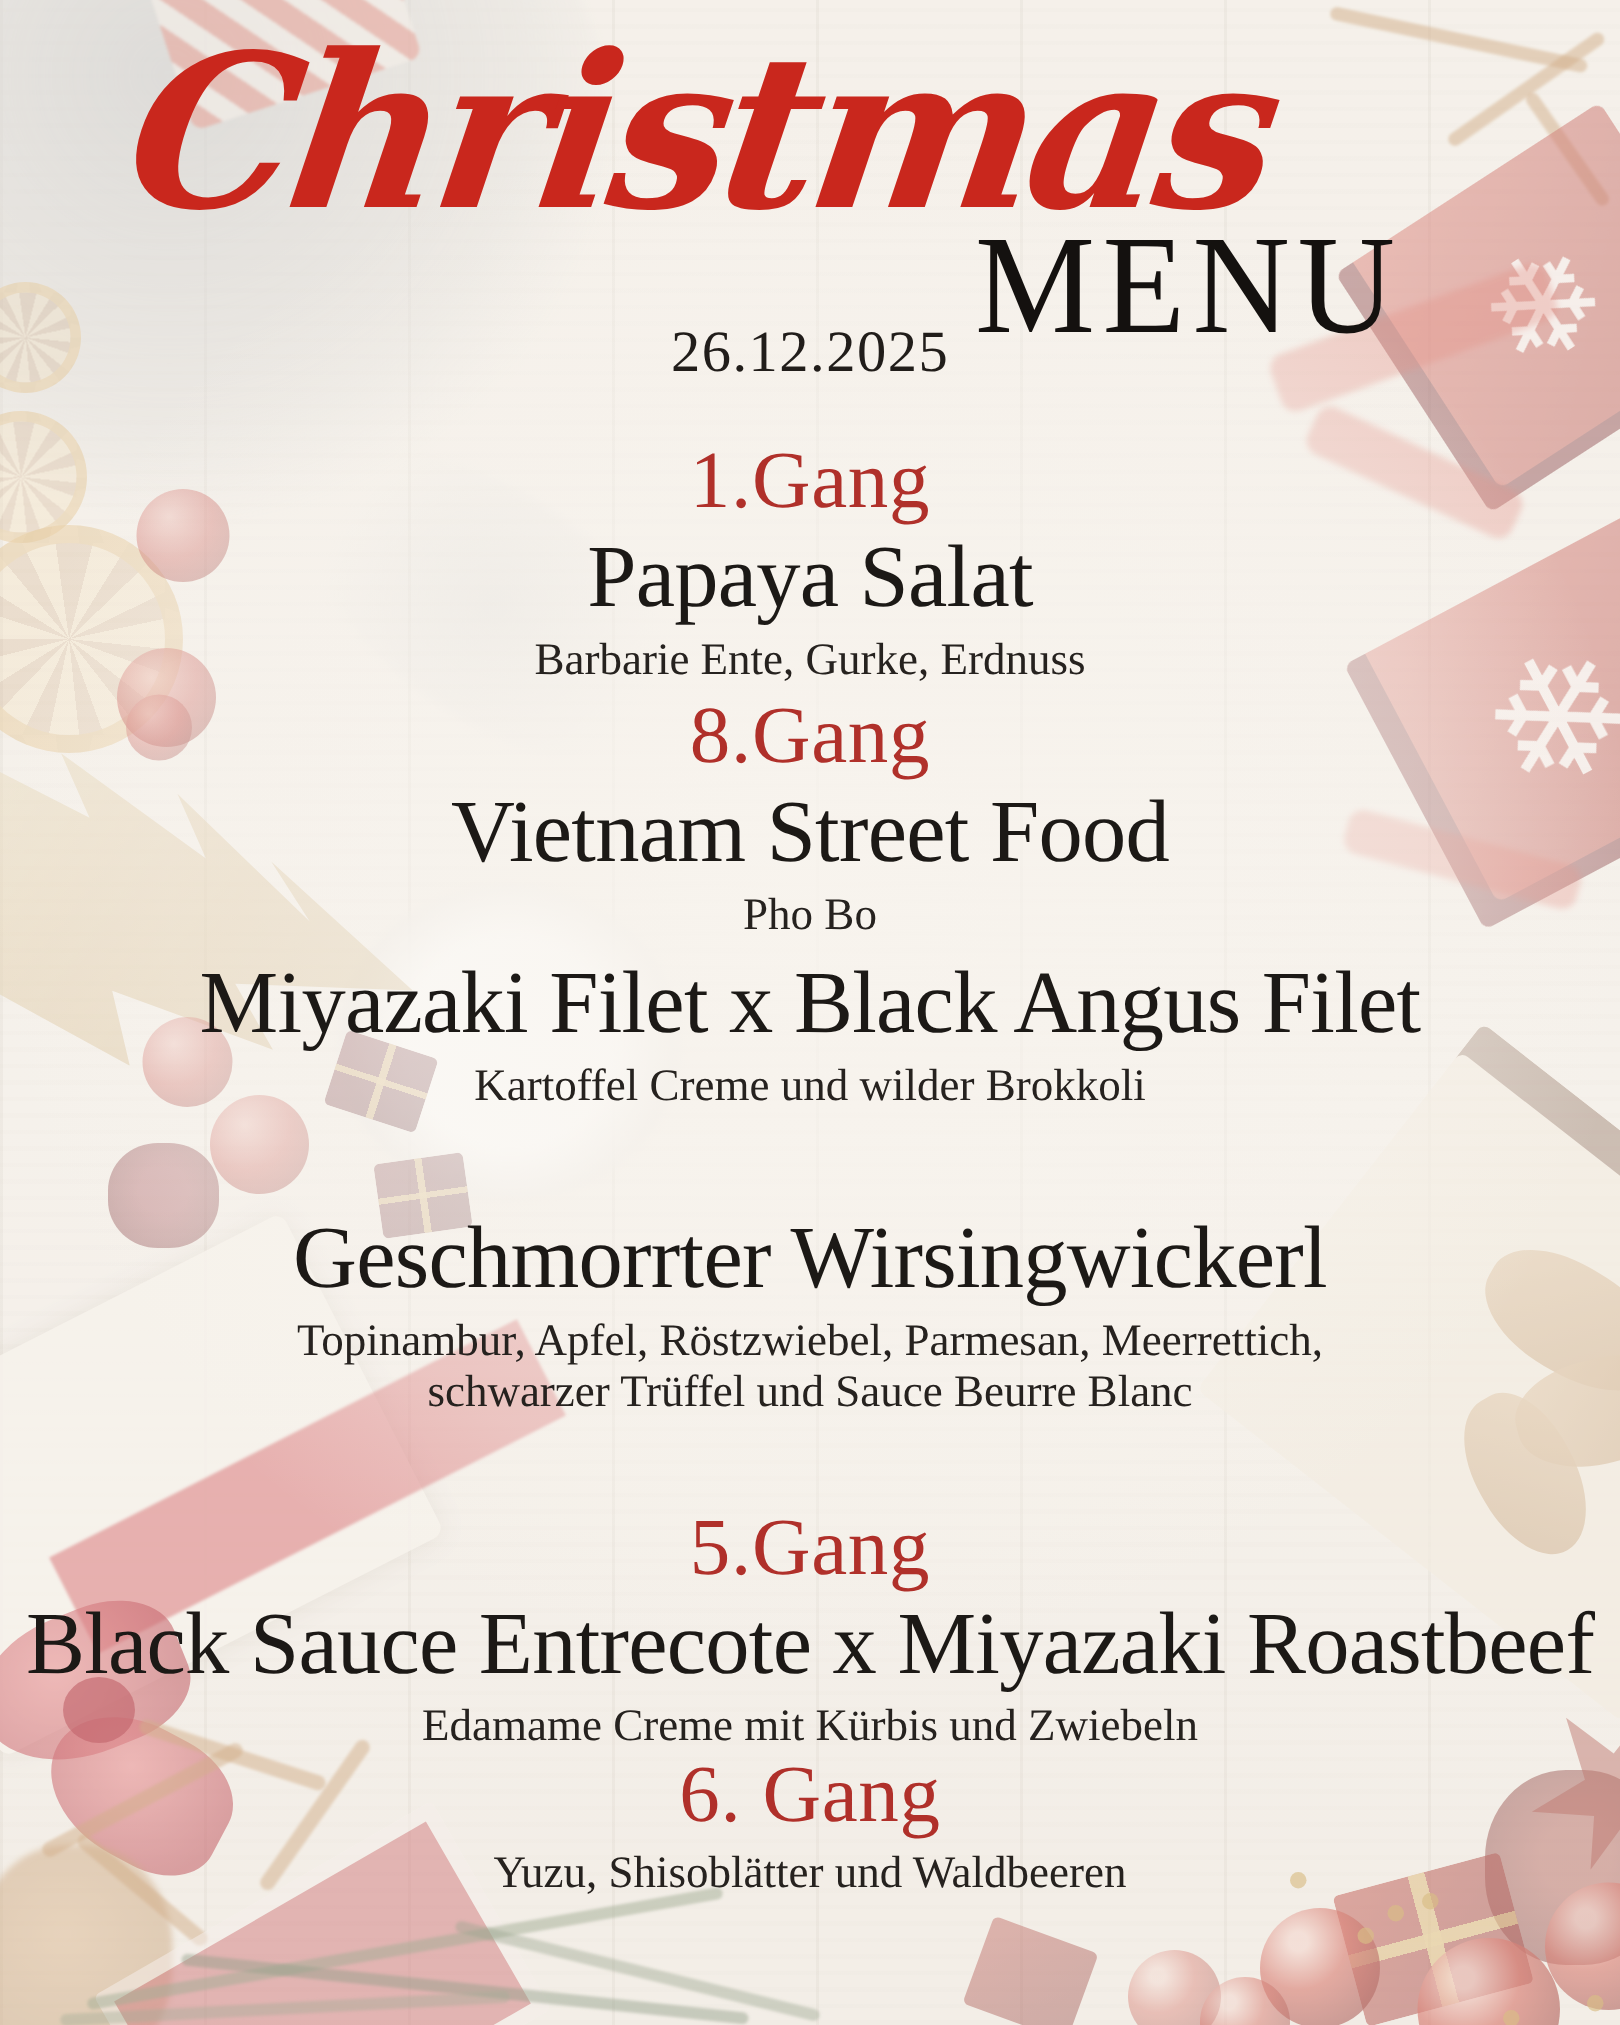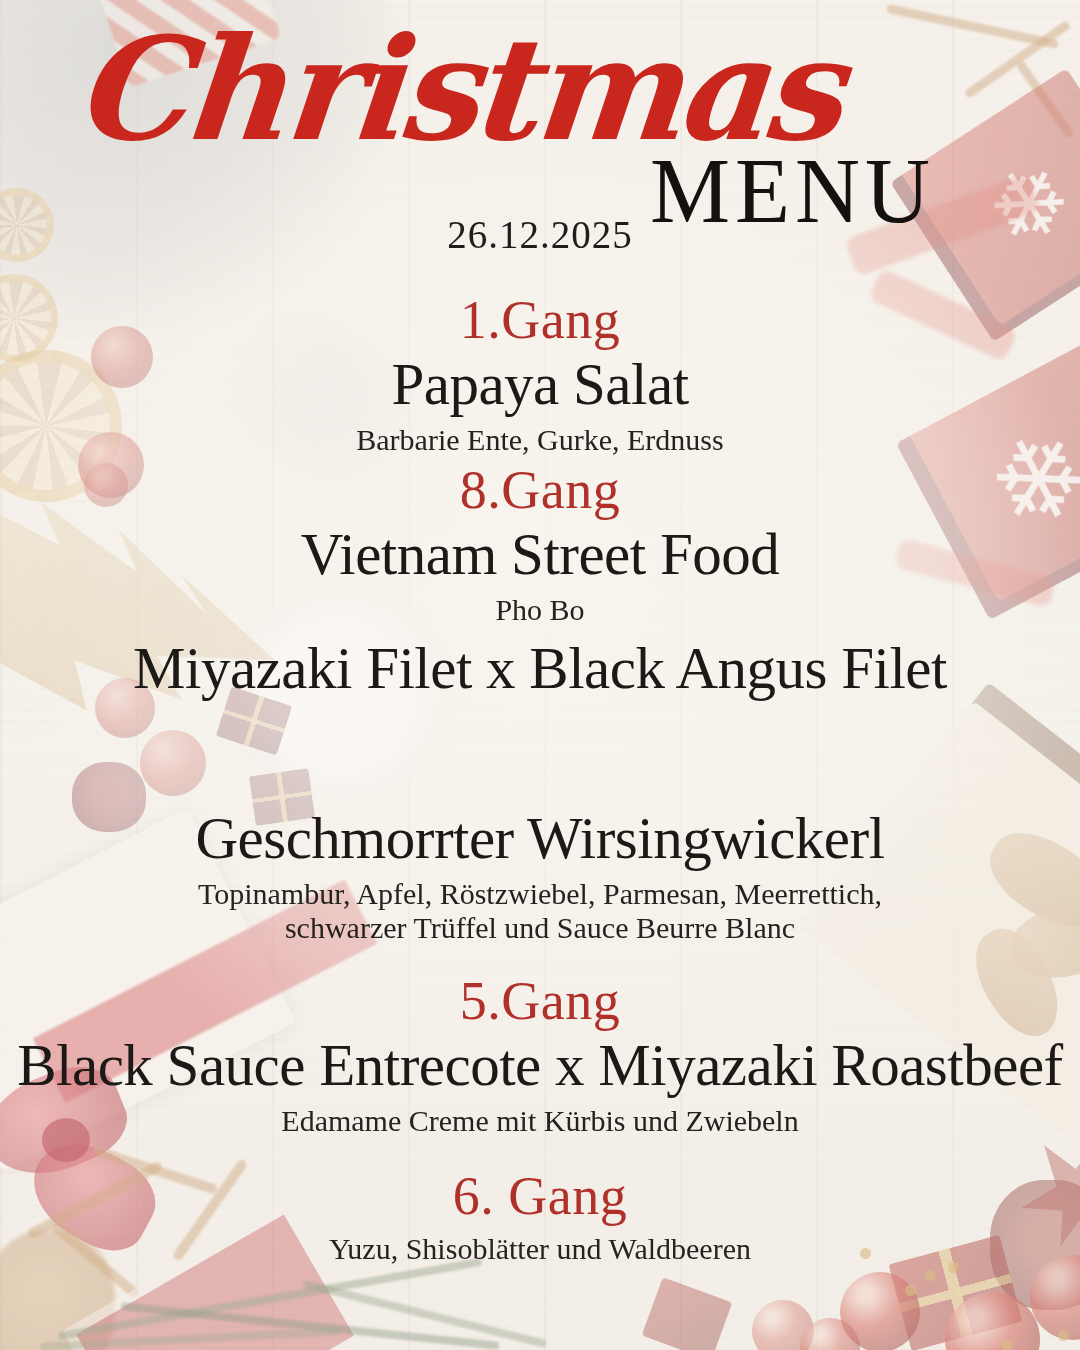--- a/index.html
+++ b/index.html
@@ -130,21 +130,21 @@
   .title-caps{
     position:absolute;left:650px;top:146px;
     font-family:"Liberation Serif", serif;font-size:90px;line-height:1;
     letter-spacing:5px;color:#14110f;transform:scaleY(1.04);white-space:nowrap;}
   .date{position:absolute;left:0;right:0;top:212px;text-align:center;
     font-size:39px;letter-spacing:1px;color:#211d1a;}
   .course{position:absolute;left:0;right:0;text-align:center;}
   .gang{font-size:54px;line-height:1.05;color:#b0302a;letter-spacing:.5px;}
   .dish{font-size:59px;line-height:1.05;margin-top:5px;color:#1c1916;letter-spacing:-.5px;}
   .desc{font-size:30px;line-height:1.12;margin-top:7px;color:#26221f;}
-  .c1{top:292px;}.c2{top:462px;}.c3{top:633px;}.c4{top:803px;}.c5{top:973px;}.c6{top:1168px;}
+  .c1{top:292px;}.c2{top:462px;}.c3{top:633px;}.c4{top:803px;}.c5{top:1003px;}.c6{top:1168px;}
   .c4 .desc{max-width:730px;margin-left:auto;margin-right:auto;}
 </style>
 </head>
 <body>
 
 <div class="canvas">
 
   <div class="decor">
     <div class="tinsel"></div>
     <div class="tinsel-strand"></div>
@@ -224,20 +224,21 @@
     </section>
 
     <section class="course c2">
       <div class="gang">8.Gang</div>
       <div class="dish">Vietnam Street Food</div>
       <div class="desc">Pho Bo</div>
     </section>
 
     <section class="course c3">
       <div class="dish">Miyazaki Filet x Black Angus Filet</div>
+      <div class="desc">Kartoffel Creme und wilder Brokkoli</div>
     </section>
 
     <section class="course c4">
       <div class="dish">Geschmorrter Wirsingwickerl</div>
       <div class="desc">Topinambur, Apfel, Röstzwiebel, Parmesan, Meerrettich, schwarzer Trüffel und Sauce Beurre Blanc</div>
     </section>
 
     <section class="course c5">
       <div class="gang">5.Gang</div>
       <div class="dish">Black Sauce Entrecote x Miyazaki Roastbeef</div>

